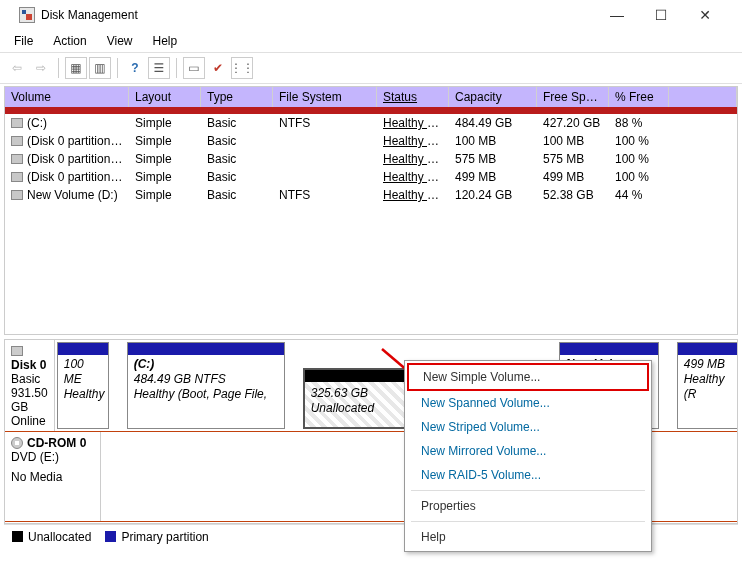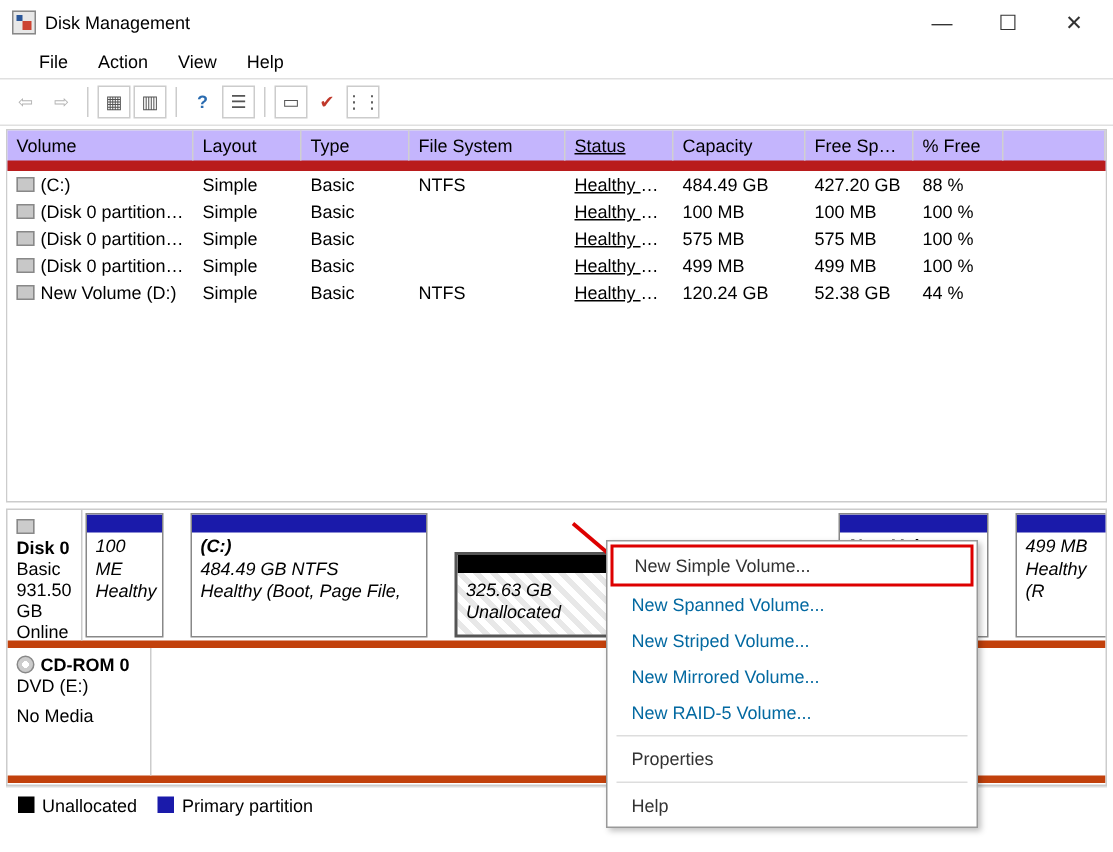--- a/index.html
+++ b/index.html
@@ -1,28 +1,28 @@
 <!DOCTYPE html>
 <html><head>
 <meta charset="utf-8">
 <style>
 * { box-sizing: border-box; margin: 0; padding: 0; font-family: "Segoe UI", Tahoma, sans-serif; font-size: 12px; }
 body { background: #fff; width: 742px; height: 568px; overflow: hidden; position: relative; }
 
 
-.titlebar { display: flex; align-items: center; height: 30px; padding: 0 4px; }
+.titlebar { display: flex; align-items: center; height: 30px; padding: 0 15px; }
 .titlebar .app-icon { width: 16px; height: 16px; margin: 0 6px 0 4px; background: #e8e8e8; border: 1px solid #888; position: relative; }
 .titlebar .app-icon::before { content: ""; position: absolute; left: 2px; top: 2px; width: 4px; height: 4px; background: #2b579a; }
 .titlebar .app-icon::after { content: ""; position: absolute; right: 2px; bottom: 2px; width: 6px; height: 6px; background: #c43; }
 .titlebar .title { flex: 1; }
 .titlebar .winbtns { display: flex; }
 .titlebar .winbtns div { width: 44px; height: 28px; display: flex; align-items: center; justify-content: center; font-size: 14px; color: #333; }
 
 
-.menubar { display: flex; padding: 2px 4px; margin-left: 12px; }
+.menubar { display: flex; padding: 2px 4px; }
 .menubar div { padding: 2px 10px; }
 
 
 .toolbar { display: flex; align-items: center; padding: 4px 6px; border-top: 1px solid #e0e0e0; border-bottom: 1px solid #e0e0e0; gap: 2px; }
 .toolbar .sep { width: 1px; height: 20px; background: #ccc; margin: 0 4px; }
 .toolbar .tbtn { width: 22px; height: 22px; display: flex; align-items: center; justify-content: center; border: 1px solid transparent; color: #555; }
 .toolbar .tbtn.disabled { opacity: 0.45; }
 .toolbar .tbtn.outlined { border-color: #ccc; }
 
 
@@ -38,21 +38,21 @@
 .vcol-free { width: 72px; white-space: nowrap; overflow: hidden; text-overflow: ellipsis; }
 .vcol-pct { width: 60px; }
 .vcol-last { flex: 1; }
 .volume-body { height: 220px; background: #fff; }
 .volume-row { display: flex; padding: 1px 0; }
 .volume-row div { padding: 1px 6px; white-space: nowrap; overflow: hidden; text-overflow: ellipsis; }
 .row-icon { display: inline-block; width: 12px; height: 10px; background: #c8c8c8; border: 1px solid #888; margin-right: 4px; vertical-align: -1px; }
 
 
 .graphics { margin: 4px 4px 0 4px; border: 1px solid #ccc; height: 185px; overflow: hidden; }
-.disk-row { display: flex; height: 92px; border-bottom: 5px solid #c2410c; }
+.disk-row { display: flex; height: 92px; border-bottom: 1px solid #c2410c; }
 .disk-label { width: 96px; border-right: 1px solid #ccc; padding: 4px 6px; }
 .disk-label .disk-icon { display: inline-block; width: 12px; height: 10px; background: #ccc; border: 1px solid #888; margin-right: 4px; vertical-align: -1px; }
 .disk-label .dname { font-weight: bold; }
 .parts { display: flex; flex: 1; position: relative; padding: 2px; gap: 18px; font-style: italic; }
 .part { border: 1px solid #888; position: relative; overflow: hidden; padding: 14px 6px 4px 6px; font-size: 11px; line-height: 1.25; }
 .part .cap { position: absolute; top: 0; left: 0; right: 0; height: 12px; background: #1a1aaa; }
 .part.unalloc .cap { background: #000; }
 .part.unalloc { background: repeating-linear-gradient(45deg, #fff, #fff 4px, #e8e8e8 4px, #e8e8e8 8px); border: 2px solid #555; padding-top: 16px; margin-top: 26px; }
 .cdrom-icon { display: inline-block; width: 12px; height: 12px; border: 1px solid #888; border-radius: 50%; margin-right: 4px; vertical-align: -2px; background: radial-gradient(circle, #fff 30%, #ccc 31%); }
 

